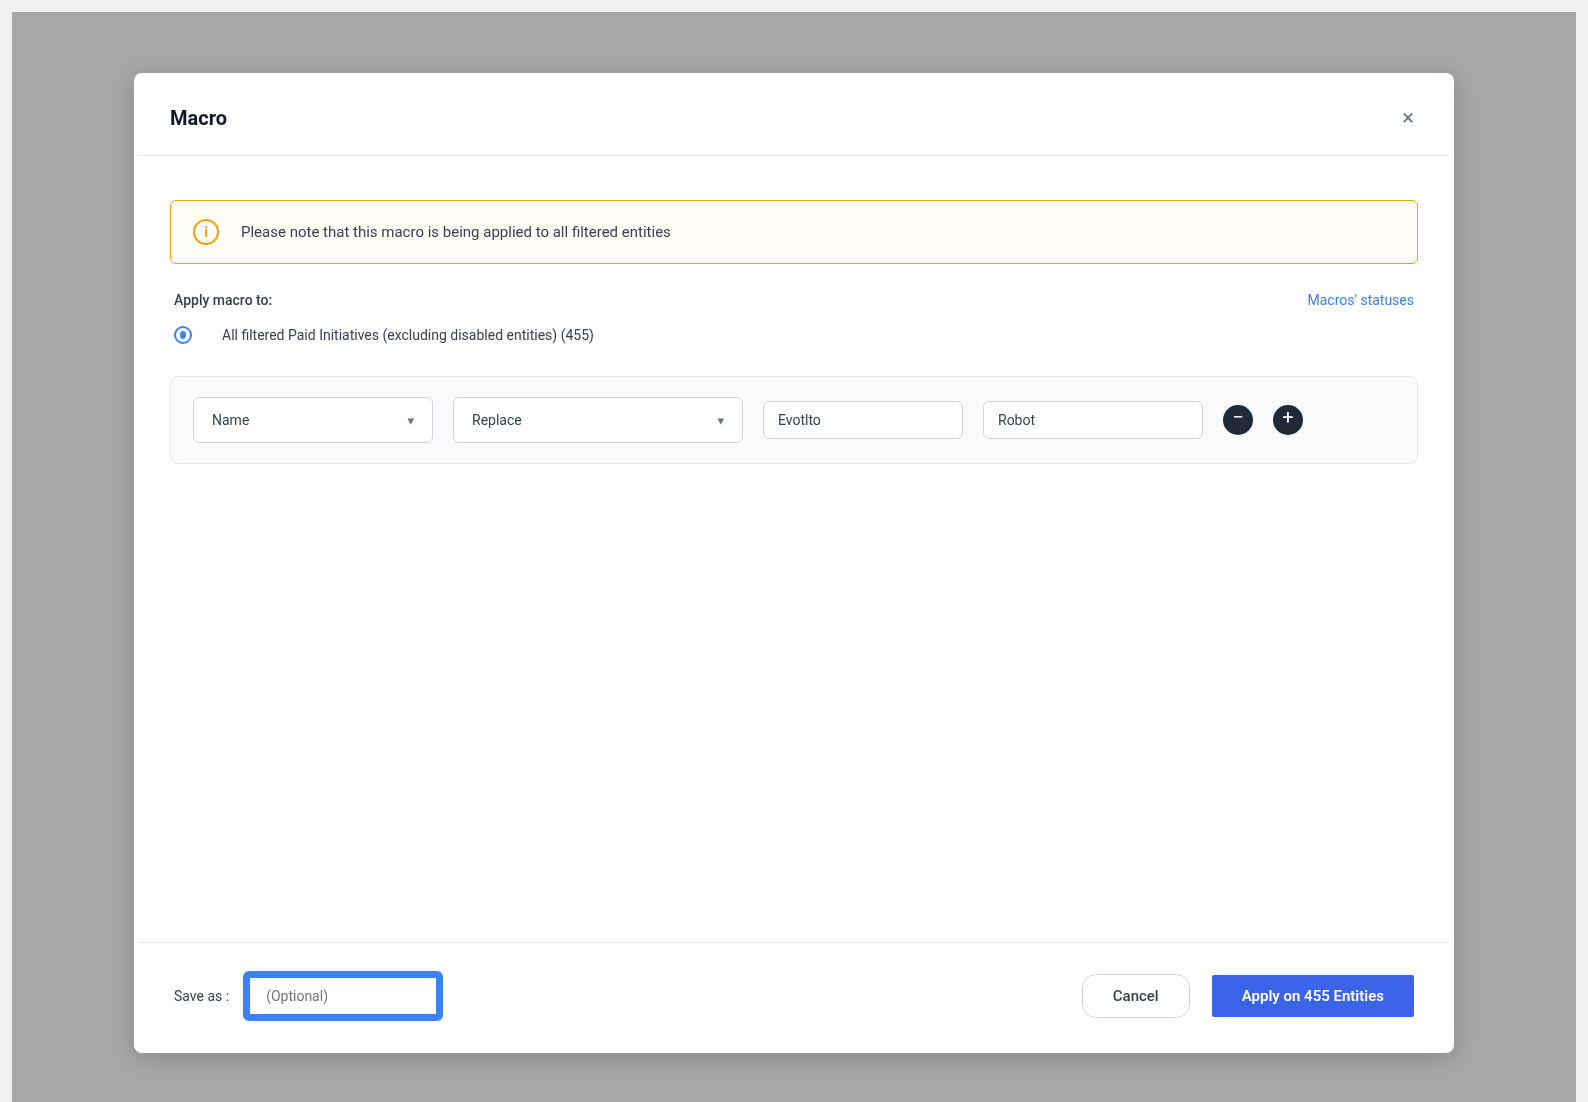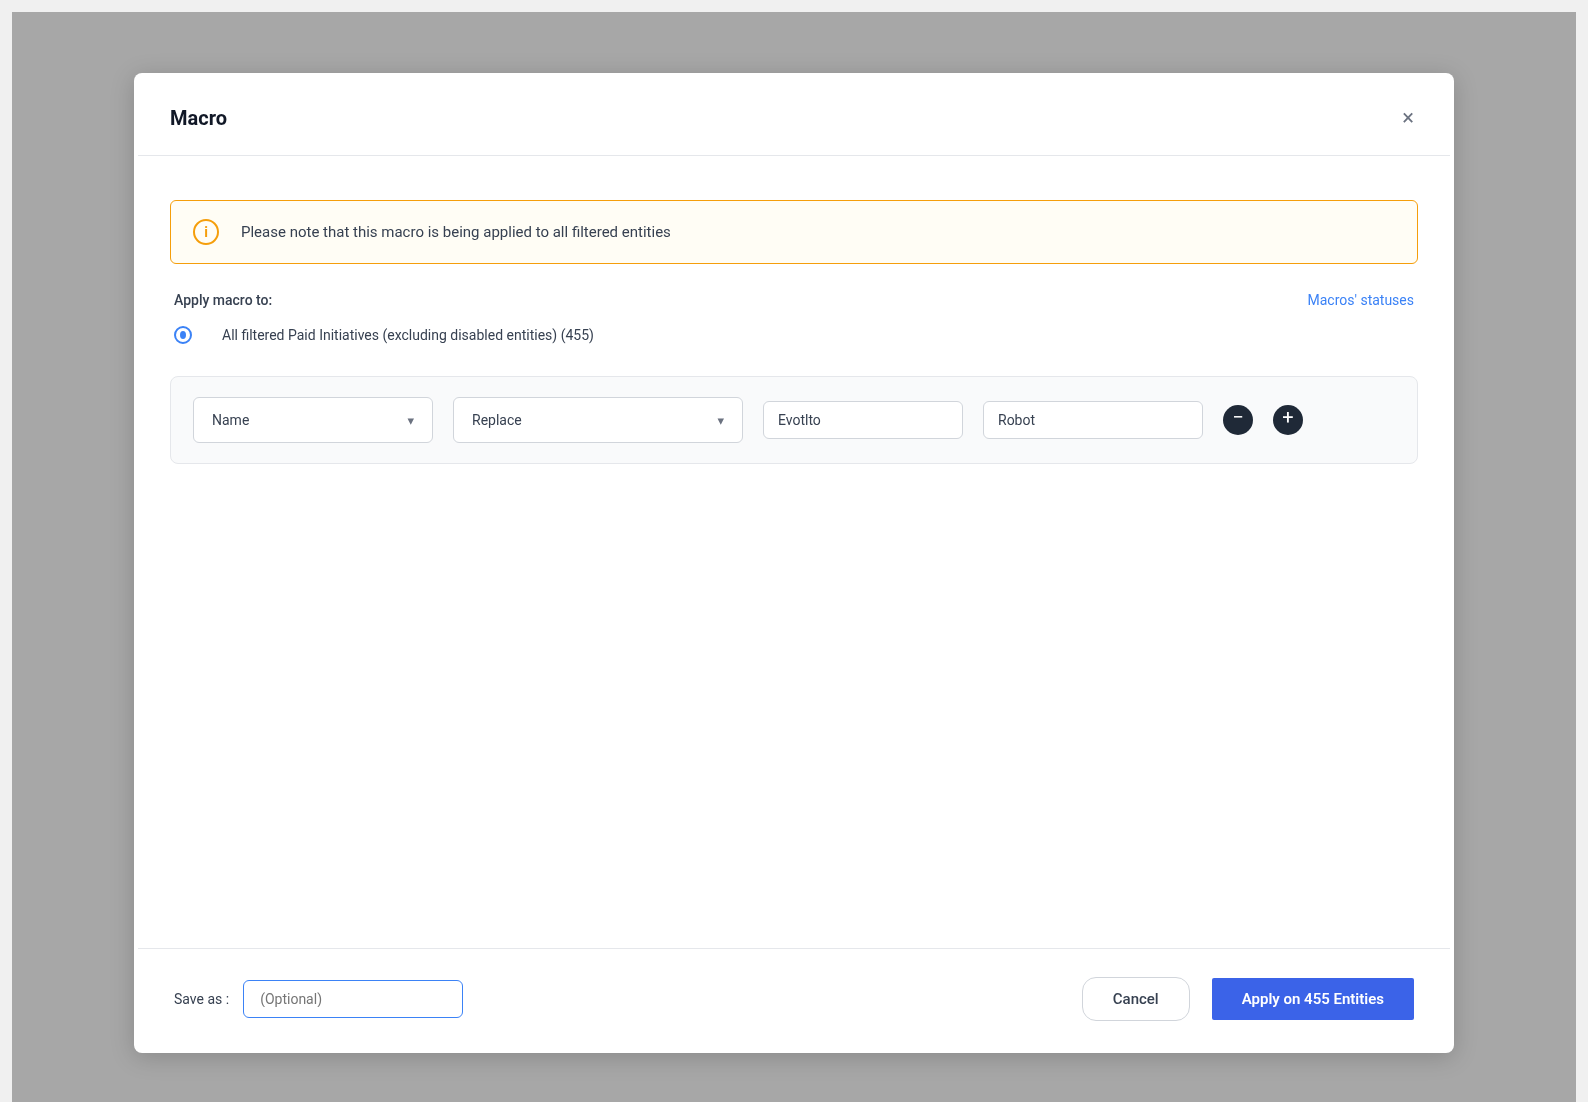--- a/index.html
+++ b/index.html
@@ -258,27 +258,27 @@
       gap: 6px;
     }
 
     .save-as-label {
       font-size: 14px;
       color: #374151;
       white-space: nowrap;
     }
 
     .save-as-input {
-      border: 1px solid #3b82f6;
+      border: 7px solid #3b82f6;
       border-radius: 6px;
       padding: 10px 16px;
       font-size: 14px;
       color: #1d4ed8;
       background: #fff;
-      width: 220px;
+      width: 200px;
       outline: none;
     }
 
     .footer-actions {
       display: flex;
       align-items: center;
       gap: 14px;
     }
 
     .cancel-btn {

